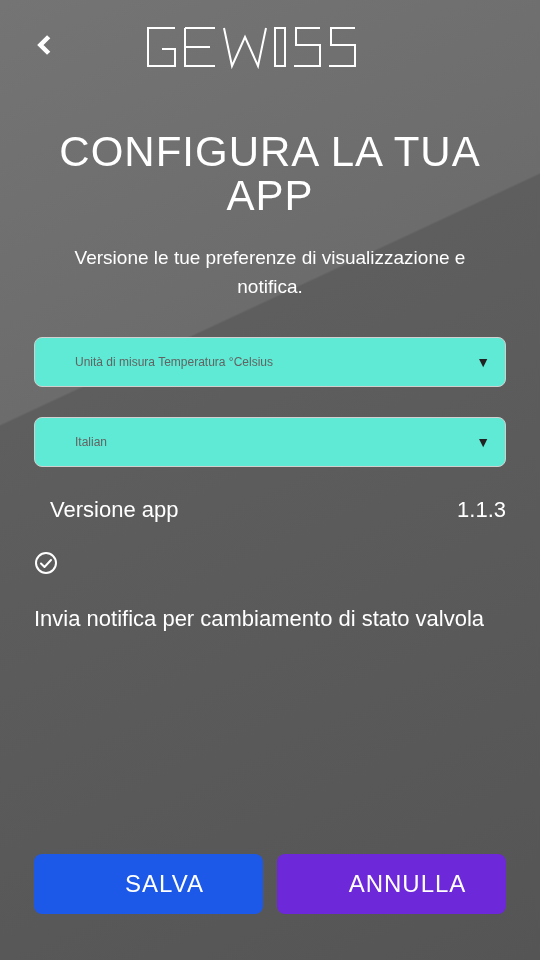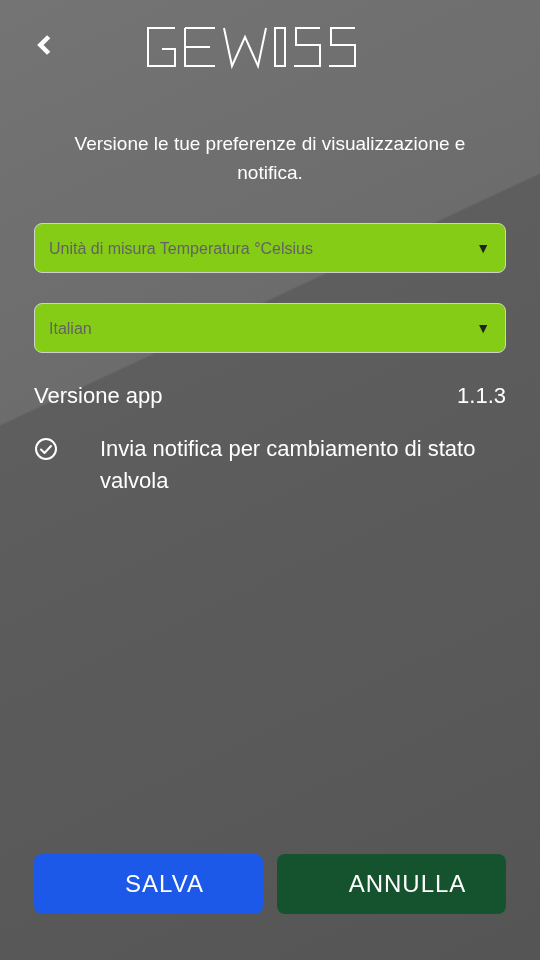--- a/index.html
+++ b/index.html
@@ -54,52 +54,53 @@
   }
   .select-wrap {
     position: relative;
     margin-bottom: 30px;
   }
   .select-wrap select {
     width: 100%;
     height: 50px;
     border-radius: 8px;
     border: 1px solid #d0d0d0;
-    background: #84cc16;
+    background: #5eead4;
     font-family: inherit;
-    font-size: 16px;
+    font-size: 12px;
     color: #636363;
-    padding: 0 44px 0 14px;
+    padding: 0 44px 0 40px;
     appearance: none;
     -webkit-appearance: none;
     outline: none;
   }
   .select-wrap .caret {
     position: absolute;
     right: 16px;
     top: 50%;
     transform: translateY(-50%);
     pointer-events: none;
     font-size: 14px;
     color: #222;
   }
   .version-row {
     display: flex;
     justify-content: space-between;
     font-size: 22px;
     font-weight: 300;
-    margin: 10px 0 24px 0;
+    margin: 10px 0 24px 16px;
     text-align: left;
   }
   .option-list { text-align: left; }
   .option-row {
     display: flex;
     align-items: flex-start;
-    gap: 42px;
+    gap: 28px;
     margin-bottom: 30px;
+    flex-direction: column;
   }
   .check {
     flex: 0 0 24px;
     width: 24px;
     height: 24px;
     margin-top: 4px;
   }
   .check svg { width: 24px; height: 24px; }
   .opt-label {
     font-size: 22px;
@@ -125,21 +126,21 @@
     border-radius: 8px;
     font-family: inherit;
     font-size: 24px;
     letter-spacing: 1px;
     color: #fff;
     cursor: pointer;
     font-weight: 400;
     padding-left: 32px;
   }
   .btn-primary { background: #1d59e8; }
-  .btn-secondary { background: #14532d; }
+  .btn-secondary { background: #6d28d9; }
 </style>
 </head>
 <body>
 
 <div class="topbar">
   <div class="back-btn">
     <svg viewBox="0 0 24 24" fill="none">
       <path d="M16 3 L7 12 L16 21" stroke="#ffffff" stroke-width="5" stroke-linejoin="miter" stroke-linecap="butt"></path>
     </svg>
   </div>
@@ -155,20 +156,21 @@
       <rect x="270" y="12" width="20" height="76"></rect>
 
       <path d="M360 12 H312 V46 H360 V88 H308"></path>
 
       <path d="M430 12 H382 V46 H430 V88 H378"></path>
     </g>
   </svg>
 </div>
 
 <div class="content">
+  <h1>CONFIGURA LA TUA APP</h1>
   <p class="subtitle">Versione le tue preferenze di visualizzazione e notifica.</p>
 
   <div class="select-wrap">
     <select>
       <option>Unità di misura Temperatura °Celsius</option>
     </select>
     <span class="caret">▼</span>
   </div>
 
   <div class="select-wrap">

